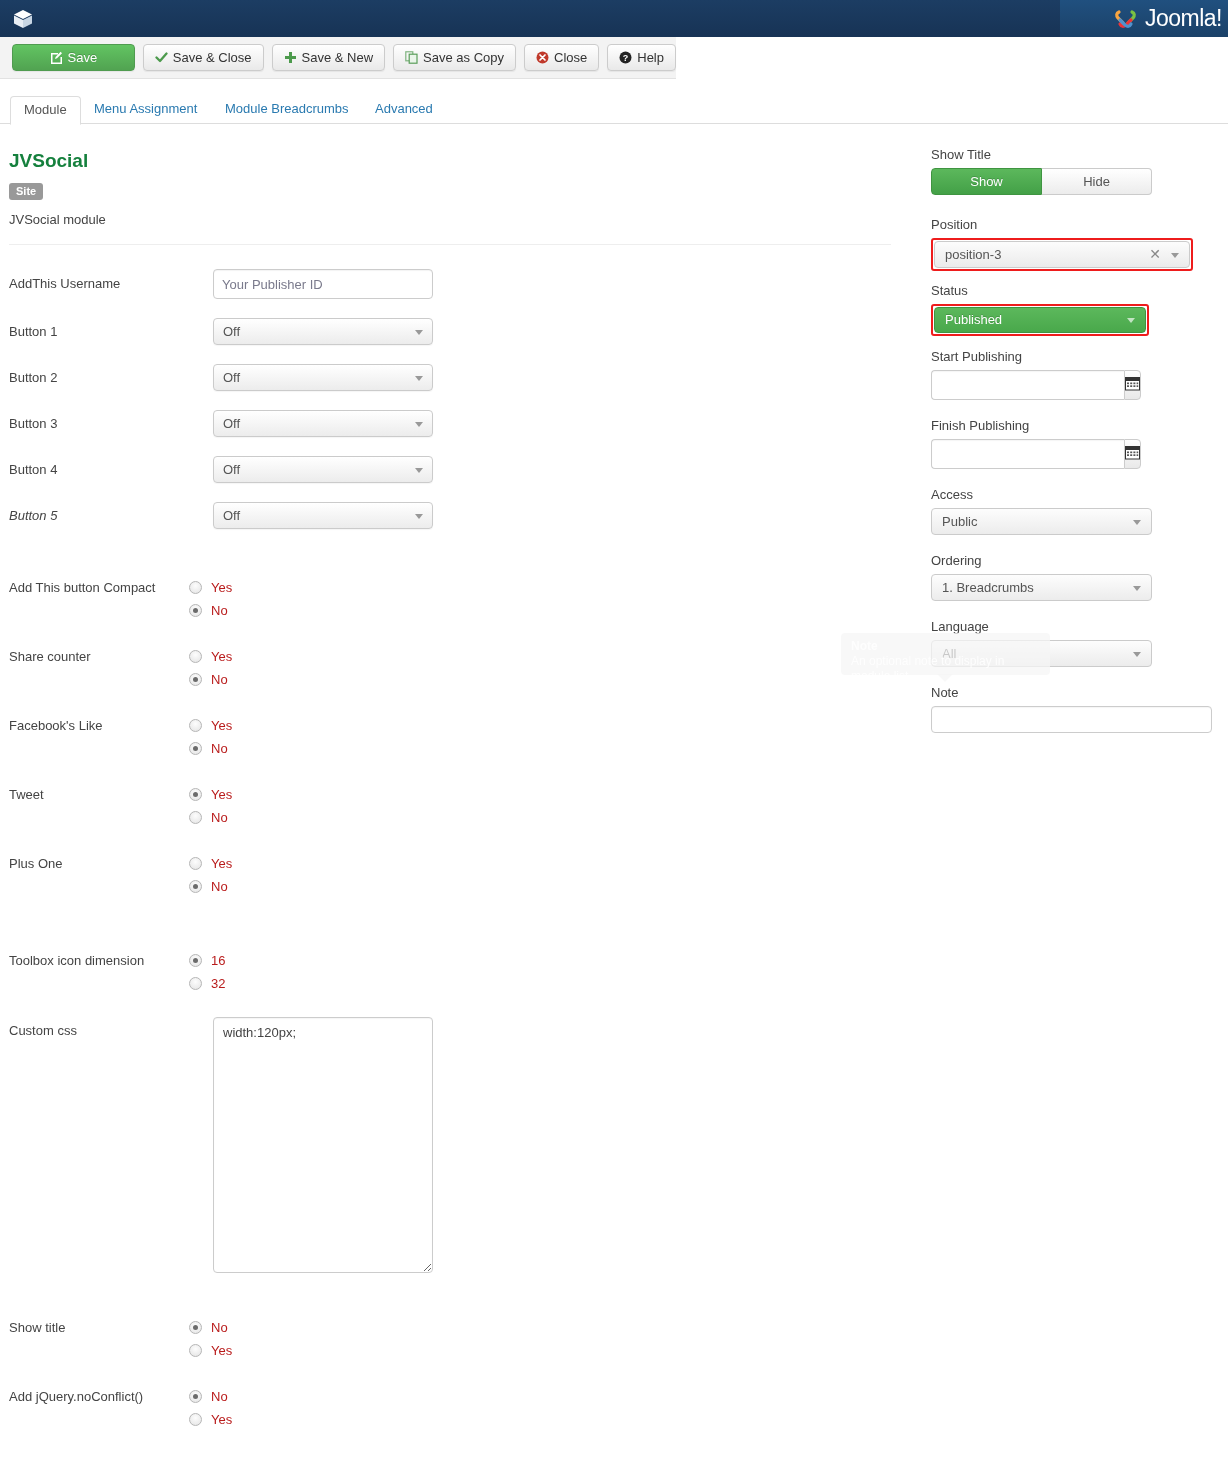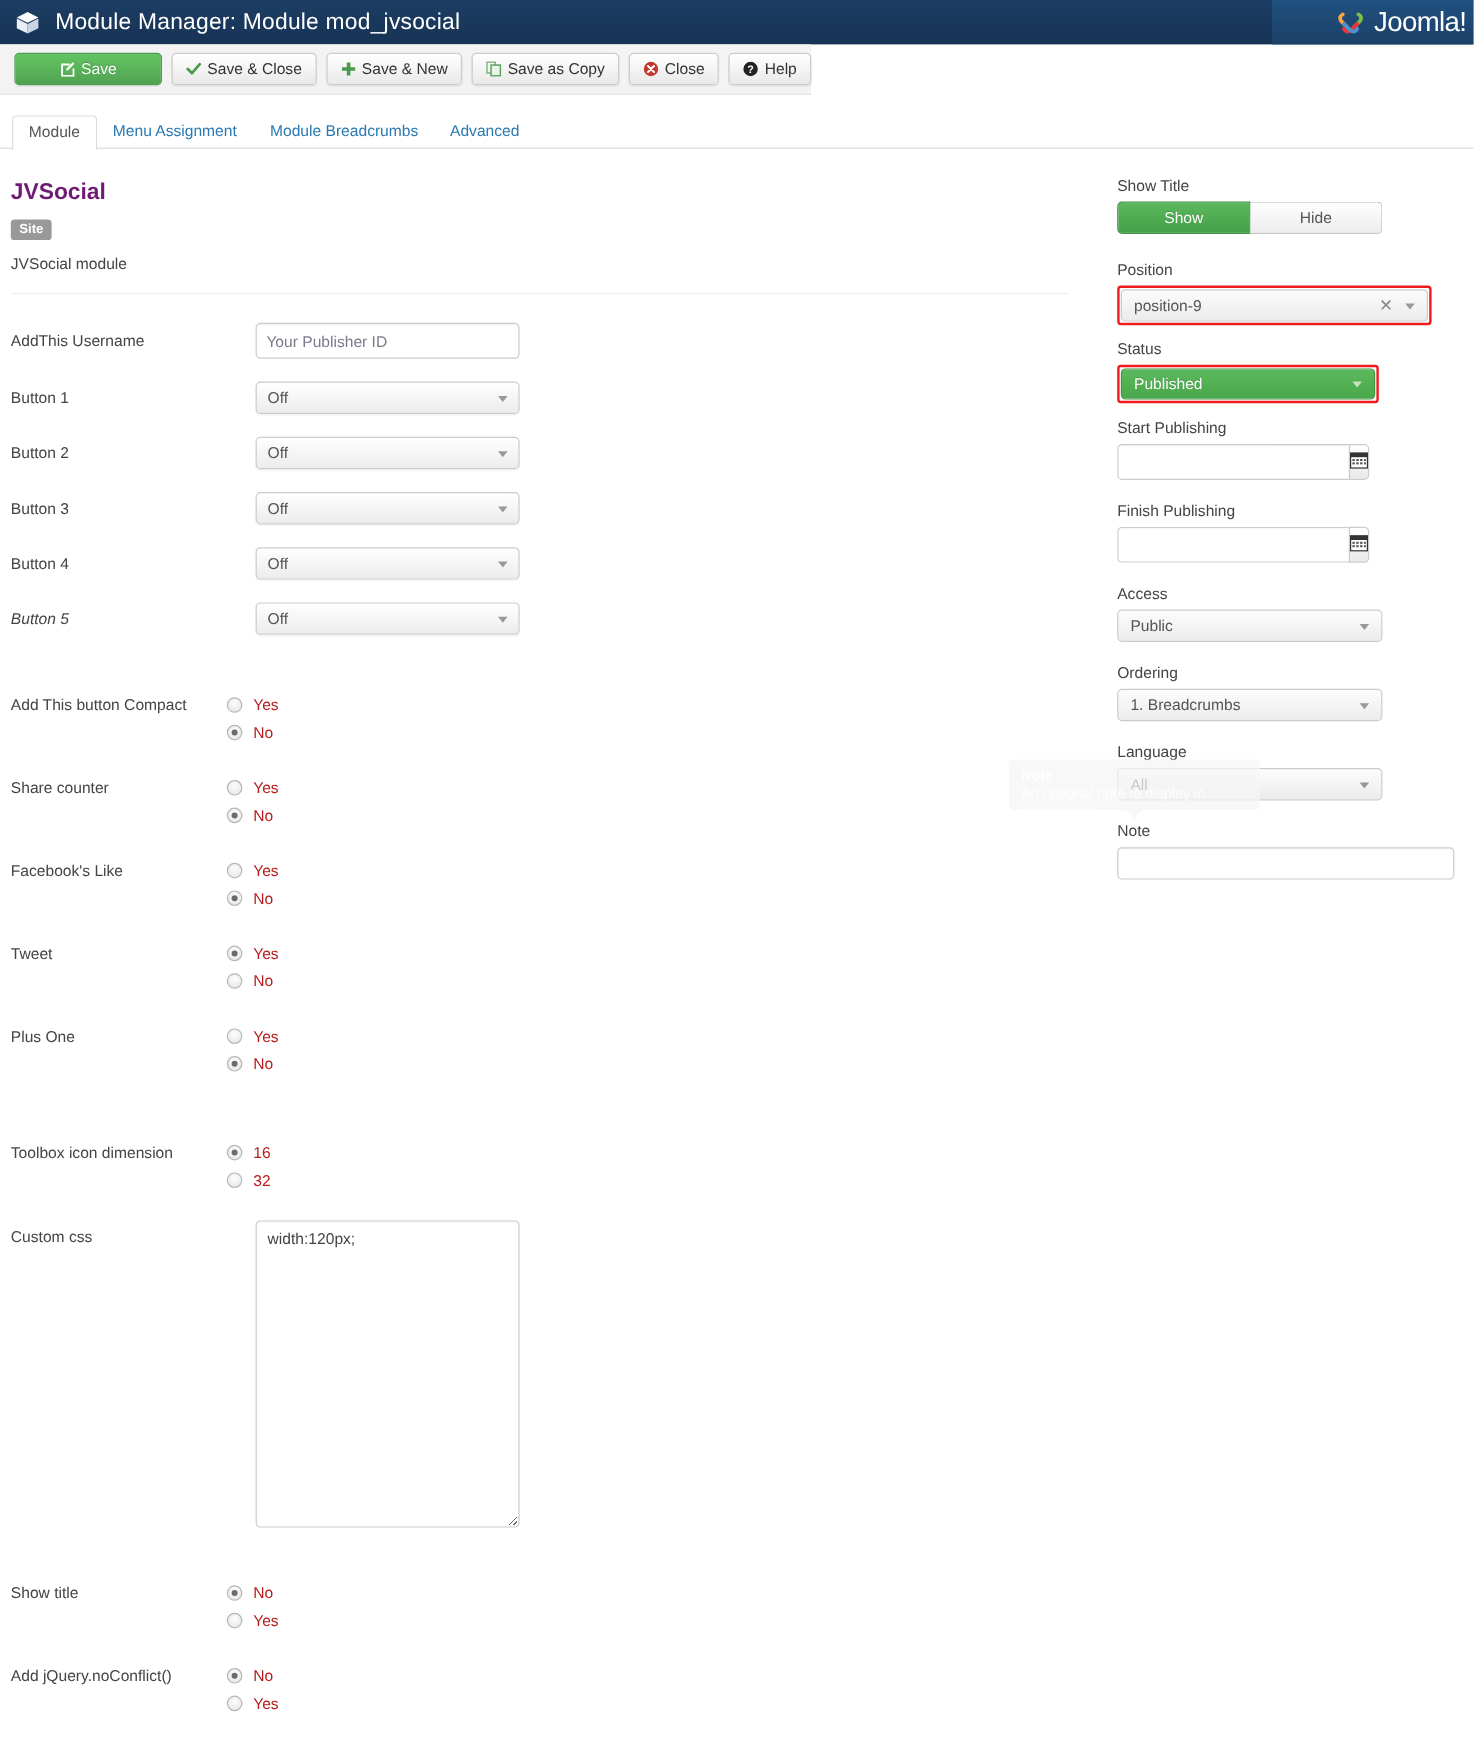--- a/index.html
+++ b/index.html
@@ -67,21 +67,21 @@
     font-size:13px; color:#2a7ab0; padding:0 13px; cursor:pointer;
   }
   .tab.active {
     color:#555; background:#fff;
     border:1px solid #ddd; border-bottom:1px solid #fff;
     border-radius:4px 4px 0 0; top:0; height:29px;
   }
 
   
   .leftpane { position:absolute; left:0; top:124px; width:900px; }
-  .module-title { font-size:19px; font-weight:bold; color:#701a75; margin:26px 0 0 9px; }
+  .module-title { font-size:19px; font-weight:bold; color:#15803d; margin:26px 0 0 9px; }
   .badge-site {
     display:inline-block; margin:11px 0 0 9px;
     background:#999999; color:#fff; font-size:11px; font-weight:bold;
     padding:2px 7px 3px; border-radius:3px;
   }
   .module-desc { margin:12px 0 0 9px; font-size:13px; color:#444; }
   .hr { margin:17px 9px 0 9px; border-top:1px solid #eeeeee; }
 
   .frow { position:absolute; left:0; width:900px; }
   .flabel {
@@ -227,21 +227,20 @@
 <body>
 
 <div class="topbar">
   <span class="topbar-icon">
     <svg width="22" height="22" viewBox="0 0 22 22">
       <polygon points="11,2 20,6.5 11,11 2,6.5" fill="#ffffff"></polygon>
       <polygon points="2,7.5 11,12 11,20 2,15.5" fill="#e8eef5"></polygon>
       <polygon points="20,7.5 11,12 11,20 20,15.5" fill="#c8d6e4"></polygon>
     </svg>
   </span>
-  <span class="topbar-title">Module Manager: Module mod_jvsocial</span>
   <span class="joomla-logo">
     <span class="joomla-mark">
       <svg width="30" height="28" viewBox="0 0 30 28">
         <path d="M8 7 q-4 2 -1 6 l5 5" stroke="#f9a541" stroke-width="3.2" fill="none" stroke-linecap="round"></path>
         <path d="M21 7 q4 2 1 6 l-5 5" stroke="#7ac143" stroke-width="3.2" fill="none" stroke-linecap="round"></path>
         <path d="M9 19 q2 4 6 1 l5 -5" stroke="#ed3337" stroke-width="3.2" fill="none" stroke-linecap="round"></path>
         <path d="M20 19 q-2 4 -6 1 l-5 -5" stroke="#5091cd" stroke-width="3.2" fill="none" stroke-linecap="round"></path>
       </svg>
     </span>
     <span class="joomla-text">Joomla!</span>
@@ -497,21 +496,21 @@
     <div class="btngroup">
       <div class="bg-btn active">Show</div>
       <div class="bg-btn">Hide</div>
     </div>
   </div>
 
   <div class="sgroup" style="position:absolute; top:93px; left:0;">
     <div class="slabel">Position</div>
     <div class="hl-wrap">
       <div class="sel-wide">
-        <span>position-9</span>
+        <span>position-3</span>
         <span class="clear">✕</span>
         <i class="caret2"></i>
       </div>
     </div>
   </div>
 
   <div class="sgroup" style="position:absolute; top:159px; left:0;">
     <div class="slabel">Status</div>
     <div class="hl-wrap">
       <div class="sel-green">

